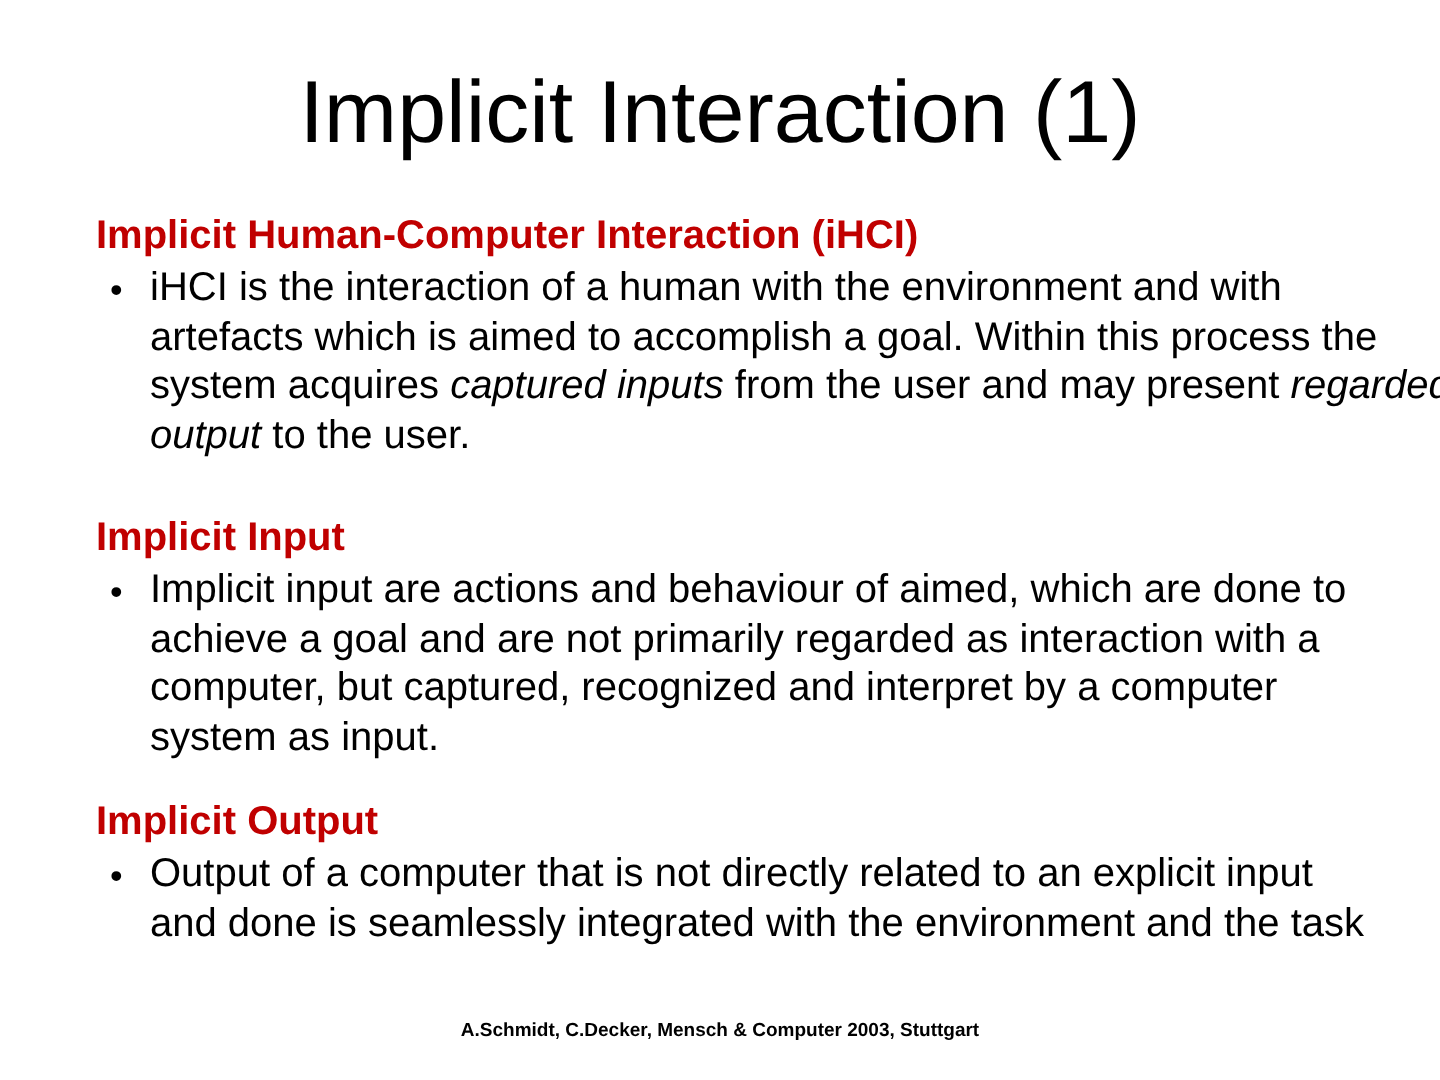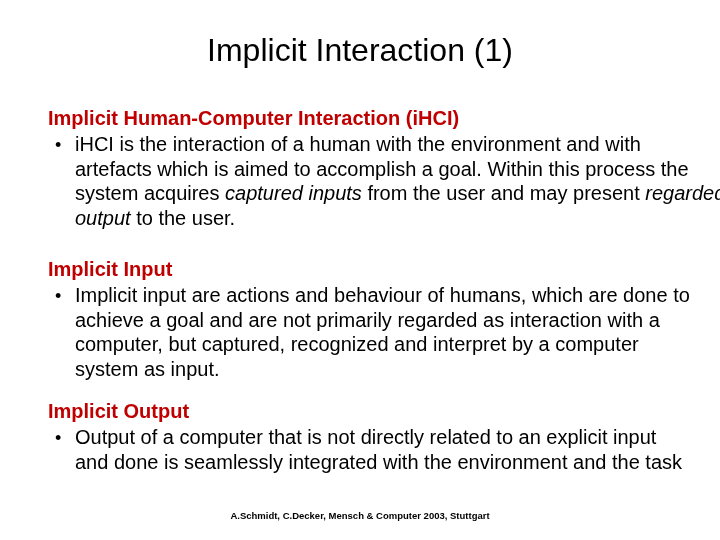--- a/index.html
+++ b/index.html
@@ -13,21 +13,21 @@
     background: #ffffff;
     overflow: hidden;
     font-family: "Liberation Sans", sans-serif;
     color: #000000;
   }
   .title {
     position: absolute;
     top: 34px; left: 0;
     width: 720px;
     text-align: center;
-    font-size: 32px;
+    font-size: 44px;
     font-weight: 400;
     line-height: 1.05;
     letter-spacing: 0px;
     white-space: nowrap;
   }
   .section {
     position: absolute;
     left: 48px;
     width: 675px;
   }
@@ -82,21 +82,21 @@
           <div class="bullet-line"><span>iHCI is the interaction of a human with the environment and with</span></div>
           <div class="bullet-line"><span>artefacts which is aimed to accomplish a goal. Within this process the</span></div>
           <div class="bullet-line"><span>system acquires </span><span class="it">captured inputs</span><span> from the user and may present </span><span class="it">regarded</span></div>
           <div class="bullet-line"><span class="it">output</span><span> to the user.</span></div>
         </div>
       </div>
       <div class="section s1">
         <div class="sec-heading">Implicit Input</div>
         <div class="bullet">
           <span class="bullet-marker">•</span>
-          <div class="bullet-line"><span>Implicit input are actions and behaviour of humans, which are done to</span></div>
+          <div class="bullet-line"><span>Implicit input are actions and behaviour of aimed, which are done to</span></div>
           <div class="bullet-line"><span>achieve a goal and are not primarily regarded as interaction with a</span></div>
           <div class="bullet-line"><span>computer, but captured, recognized and interpret by a computer</span></div>
           <div class="bullet-line"><span>system as input.</span></div>
         </div>
       </div>
       <div class="section s2">
         <div class="sec-heading">Implicit Output</div>
         <div class="bullet">
           <span class="bullet-marker">•</span>
           <div class="bullet-line"><span>Output of a computer that is not directly related to an explicit input</span></div>

